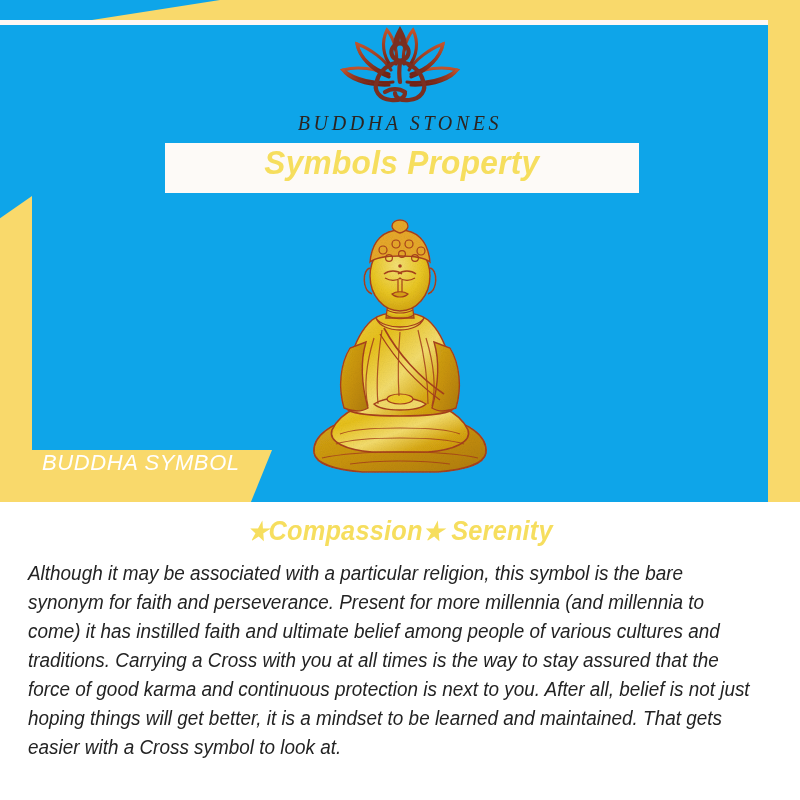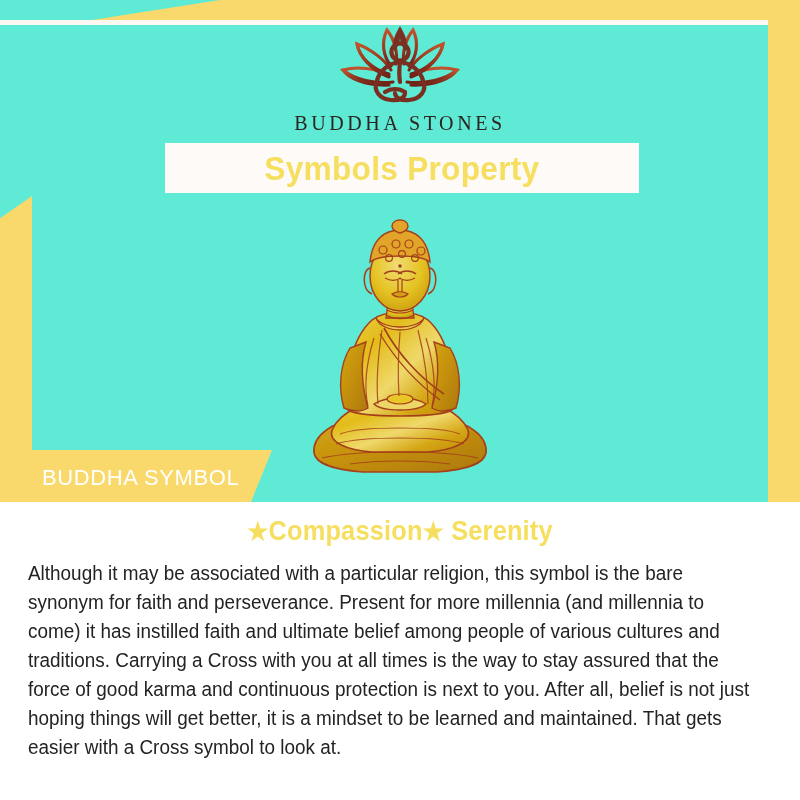--- a/index.html
+++ b/index.html
@@ -9,22 +9,23 @@
     width: 800px;
     height: 800px;
     overflow: hidden;
     font-family: "Liberation Sans", sans-serif;
   }
 
   #page {
     position: relative;
     width: 800px;
     height: 800px;
-    background: #5eead4;
+    background: #0ea5e9;
     overflow: hidden;
+    font-style: italic;
   }
 
   
   .band-top {
     position: absolute;
     left: 0; top: 0;
     width: 800px; height: 20px;
     background: #f9d96b;
     clip-path: polygon(27.5% 0, 100% 0, 100% 100%, 11.5% 100%);
   }
@@ -68,21 +69,20 @@
     font-weight: 400;
   }
 
   
   .title-banner {
     position: absolute;
     left: 165px; top: 143px;
     width: 474px; height: 50px;
     background: #fdfaf7;
     display: flex;
-    align-items: center;
     justify-content: center;
   }
   .title-text {
     font-family: "Liberation Sans Narrow", "Liberation Sans", sans-serif;
     font-weight: bold;
     font-size: 34px;
     color: #f6de5e;
     letter-spacing: 0.3px;
     transform: scaleX(0.93);
   }
@@ -96,21 +96,20 @@
   .buddha-svg { width: 224px; height: 290px; display: block; }
 
   
   .ribbon {
     position: absolute;
     left: 20px; top: 450px;
     width: 252px; height: 56px;
     background: #f9d96b;
     clip-path: polygon(0 0, 100% 0, 91% 100%, 0 100%);
     display: flex;
-    align-items: center;
   }
   .ribbon-text {
     padding-left: 22px;
     color: #ffffff;
     font-size: 22px;
     letter-spacing: 0.6px;
     font-weight: 400;
   }
 
   

